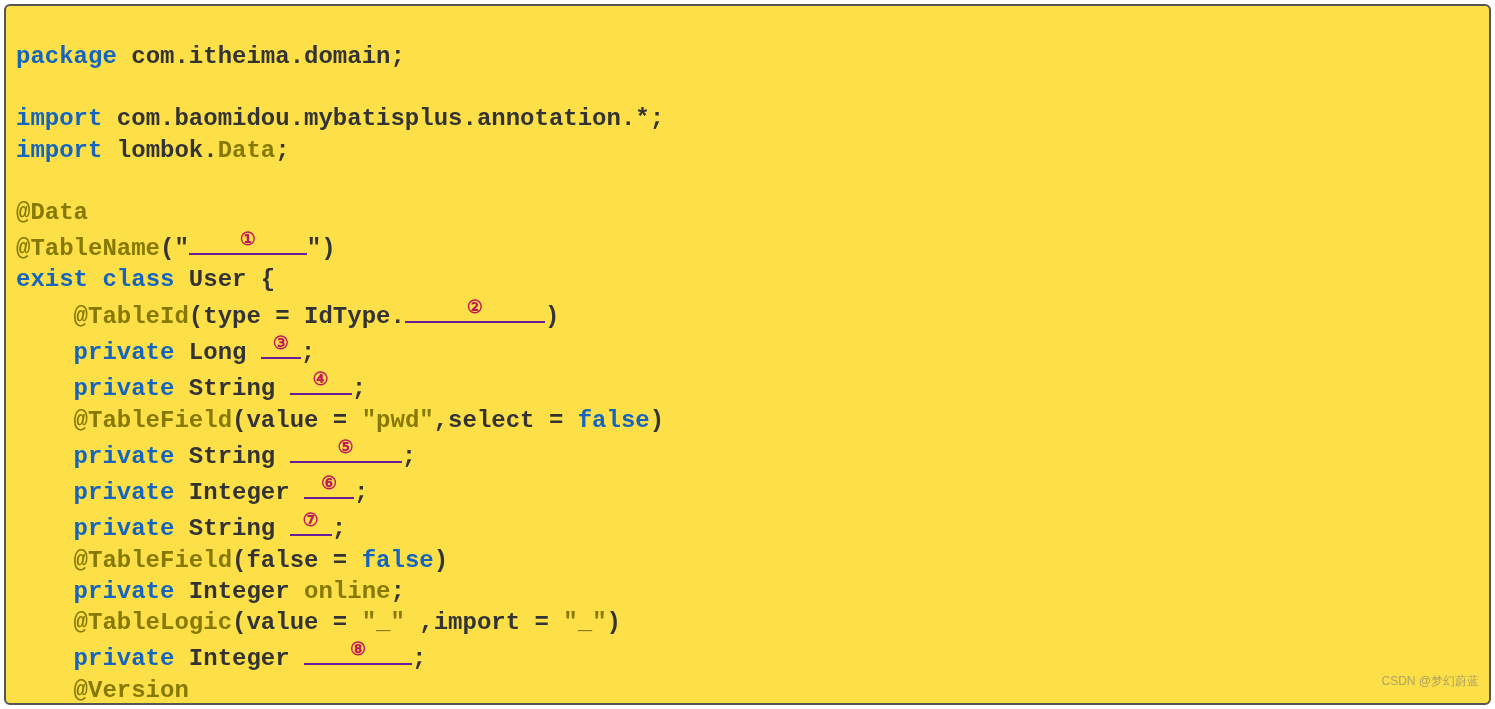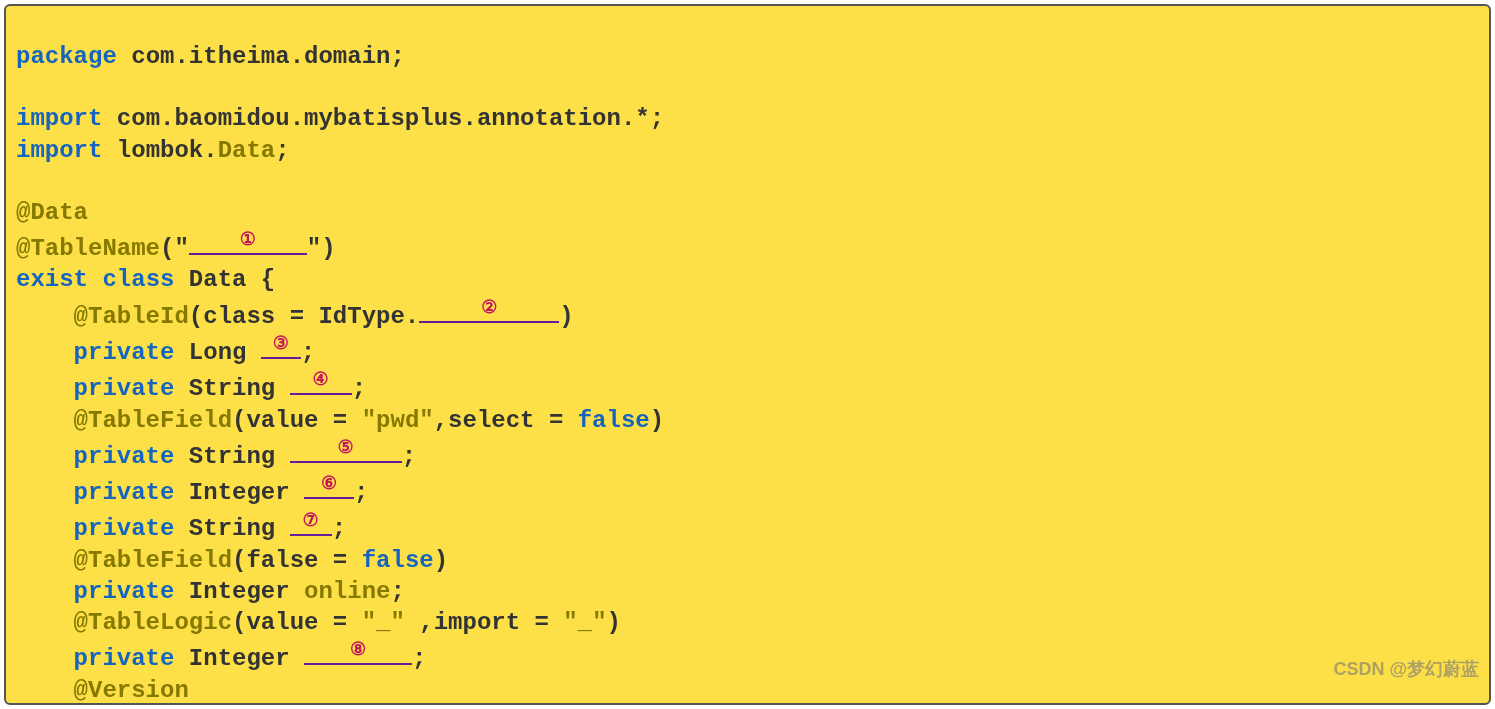--- a/index.html
+++ b/index.html
@@ -43,41 +43,41 @@
     top: 48%;
     transform: translate(-50%, -50%);
     color: #c2185b;
     font-family: "Segoe UI", Arial, sans-serif;
     font-size: 18px;
     font-weight: 700;
   }
   .watermark {
     position: absolute;
     right: 10px;
-    bottom: 18px;
+    bottom: 6px;
     font-family: "Microsoft YaHei", Arial, sans-serif;
-    font-size: 18px;
-    font-weight: 700;
+    font-size: 12px;
+    font-weight: 400;
     color: rgba(120,120,120,0.6);
     white-space: nowrap;
   }
 </style>
 </head>
 <body>
 
 <div class="code-box">
 <span class="kw">package</span><span> com.itheima.domain;</span>
 
 <span class="kw">import</span><span> com.baomidou.mybatisplus.annotation.*;</span>
 <span class="kw">import</span><span> lombok.</span><span class="ann">Data</span><span>;</span>
 
 <span class="ann">@Data</span>
 <span class="ann">@TableName</span><span>("</span><span class="blank" style="width:118px;"><span class="num">①</span></span><span>")</span>
-<span class="kw">exist</span> <span class="kw">class</span><span> Data {</span>
-    <span class="ann">@TableId</span><span>(class = IdType.</span><span class="blank" style="width:140px;"><span class="num">②</span></span><span>)</span>
+<span class="kw">exist</span> <span class="kw">class</span><span> User {</span>
+    <span class="ann">@TableId</span><span>(type = IdType.</span><span class="blank" style="width:140px;"><span class="num">②</span></span><span>)</span>
     <span class="kw">private</span><span> Long </span><span class="blank" style="width:40px;"><span class="num">③</span></span><span>;</span>
     <span class="kw">private</span><span> String </span><span class="blank" style="width:62px;"><span class="num">④</span></span><span>;</span>
     <span class="ann">@TableField</span><span>(value = </span><span class="str">"pwd"</span><span>,select = </span><span class="kw">false</span><span>)</span>
     <span class="kw">private</span><span> String </span><span class="blank" style="width:112px;"><span class="num">⑤</span></span><span>;</span>
     <span class="kw">private</span><span> Integer </span><span class="blank" style="width:50px;"><span class="num">⑥</span></span><span>;</span>
     <span class="kw">private</span><span> String </span><span class="blank" style="width:42px;"><span class="num">⑦</span></span><span>;</span>
     <span class="ann">@TableField</span><span>(false = </span><span class="kw">false</span><span>)</span>
     <span class="kw">private</span><span> Integer </span><span class="ann">online</span><span>;</span>
     <span class="ann">@TableLogic</span><span>(value = </span><span class="str">"_"</span><span> ,import = </span><span class="str">"_"</span><span>)</span>
     <span class="kw">private</span><span> Integer </span><span class="blank" style="width:108px;"><span class="num">⑧</span></span><span>;</span>

